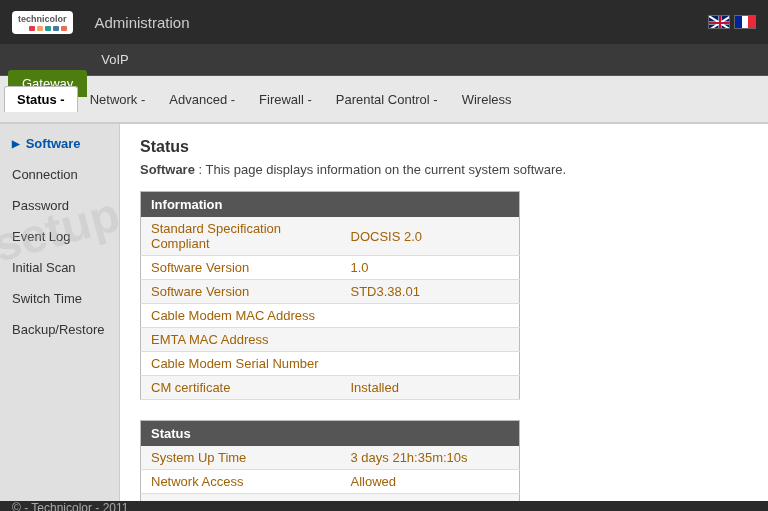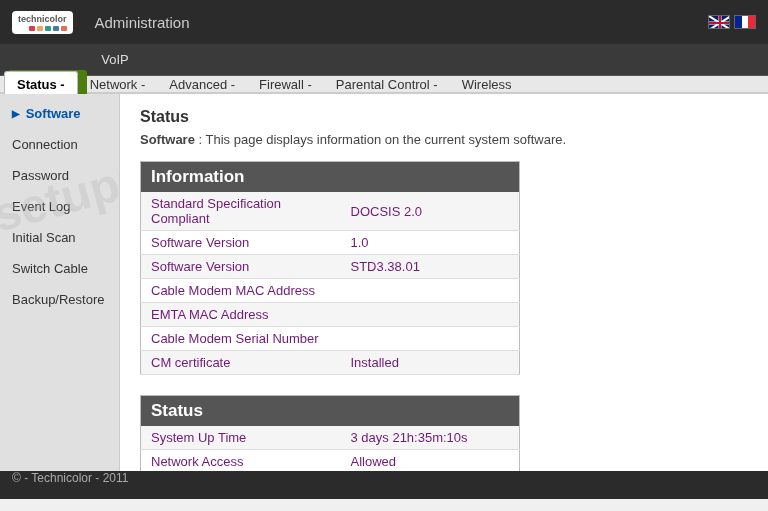--- a/index.html
+++ b/index.html
@@ -84,21 +84,21 @@
     }
     .top-nav-item.active {
       background: #4d7c0f;
       color: #fff;
       margin-top: 48px;
     }
 
     
     .sub-nav {
       background: #e8e8e8;
-      height: 18px;
+      height: 48px;
       display: flex;
       align-items: center;
       padding: 0 4px;
       border-bottom: 2px solid #ccc;
     }
     .sub-nav-item {
       font-size: 13px;
       color: #333;
       padding: 5px 12px;
       cursor: pointer;
@@ -185,33 +185,33 @@
       margin-bottom: 20px;
       border: 1px solid #bbb;
     }
     .info-table thead tr {
       background: #555;
       color: #fff;
     }
     .info-table thead th {
       text-align: left;
       padding: 5px 10px;
-      font-size: 17px;
+      font-size: 13px;
       font-weight: bold;
     }
     .info-table tbody tr:nth-child(odd) {
       background: #f5f5f5;
     }
     .info-table tbody tr:nth-child(even) {
       background: #fff;
     }
     .info-table td {
       padding: 4px 10px;
       font-size: 13px;
-      color: #701a75;
+      color: #a16207;
       border-bottom: 1px solid #ddd;
     }
     .info-table td:first-child {
       width: 200px;
     }
 
     
     .footer {
       background: #2b2b2b;
       height: 28px;
@@ -285,21 +285,21 @@
     <div class="sidebar-item">
       <span>Password</span>
     </div>
     <div class="sidebar-item">
       <span>Event Log</span>
     </div>
     <div class="sidebar-item">
       <span>Initial Scan</span>
     </div>
     <div class="sidebar-item">
-      <span>Switch Cable</span>
+      <span>Switch Time</span>
     </div>
     <div class="sidebar-item">
       <span>Backup/Restore</span>
     </div>
   </div>
 
   <div class="content">
     <div class="page-title">Status</div>
     <div class="page-description">
       <strong>Software</strong>

